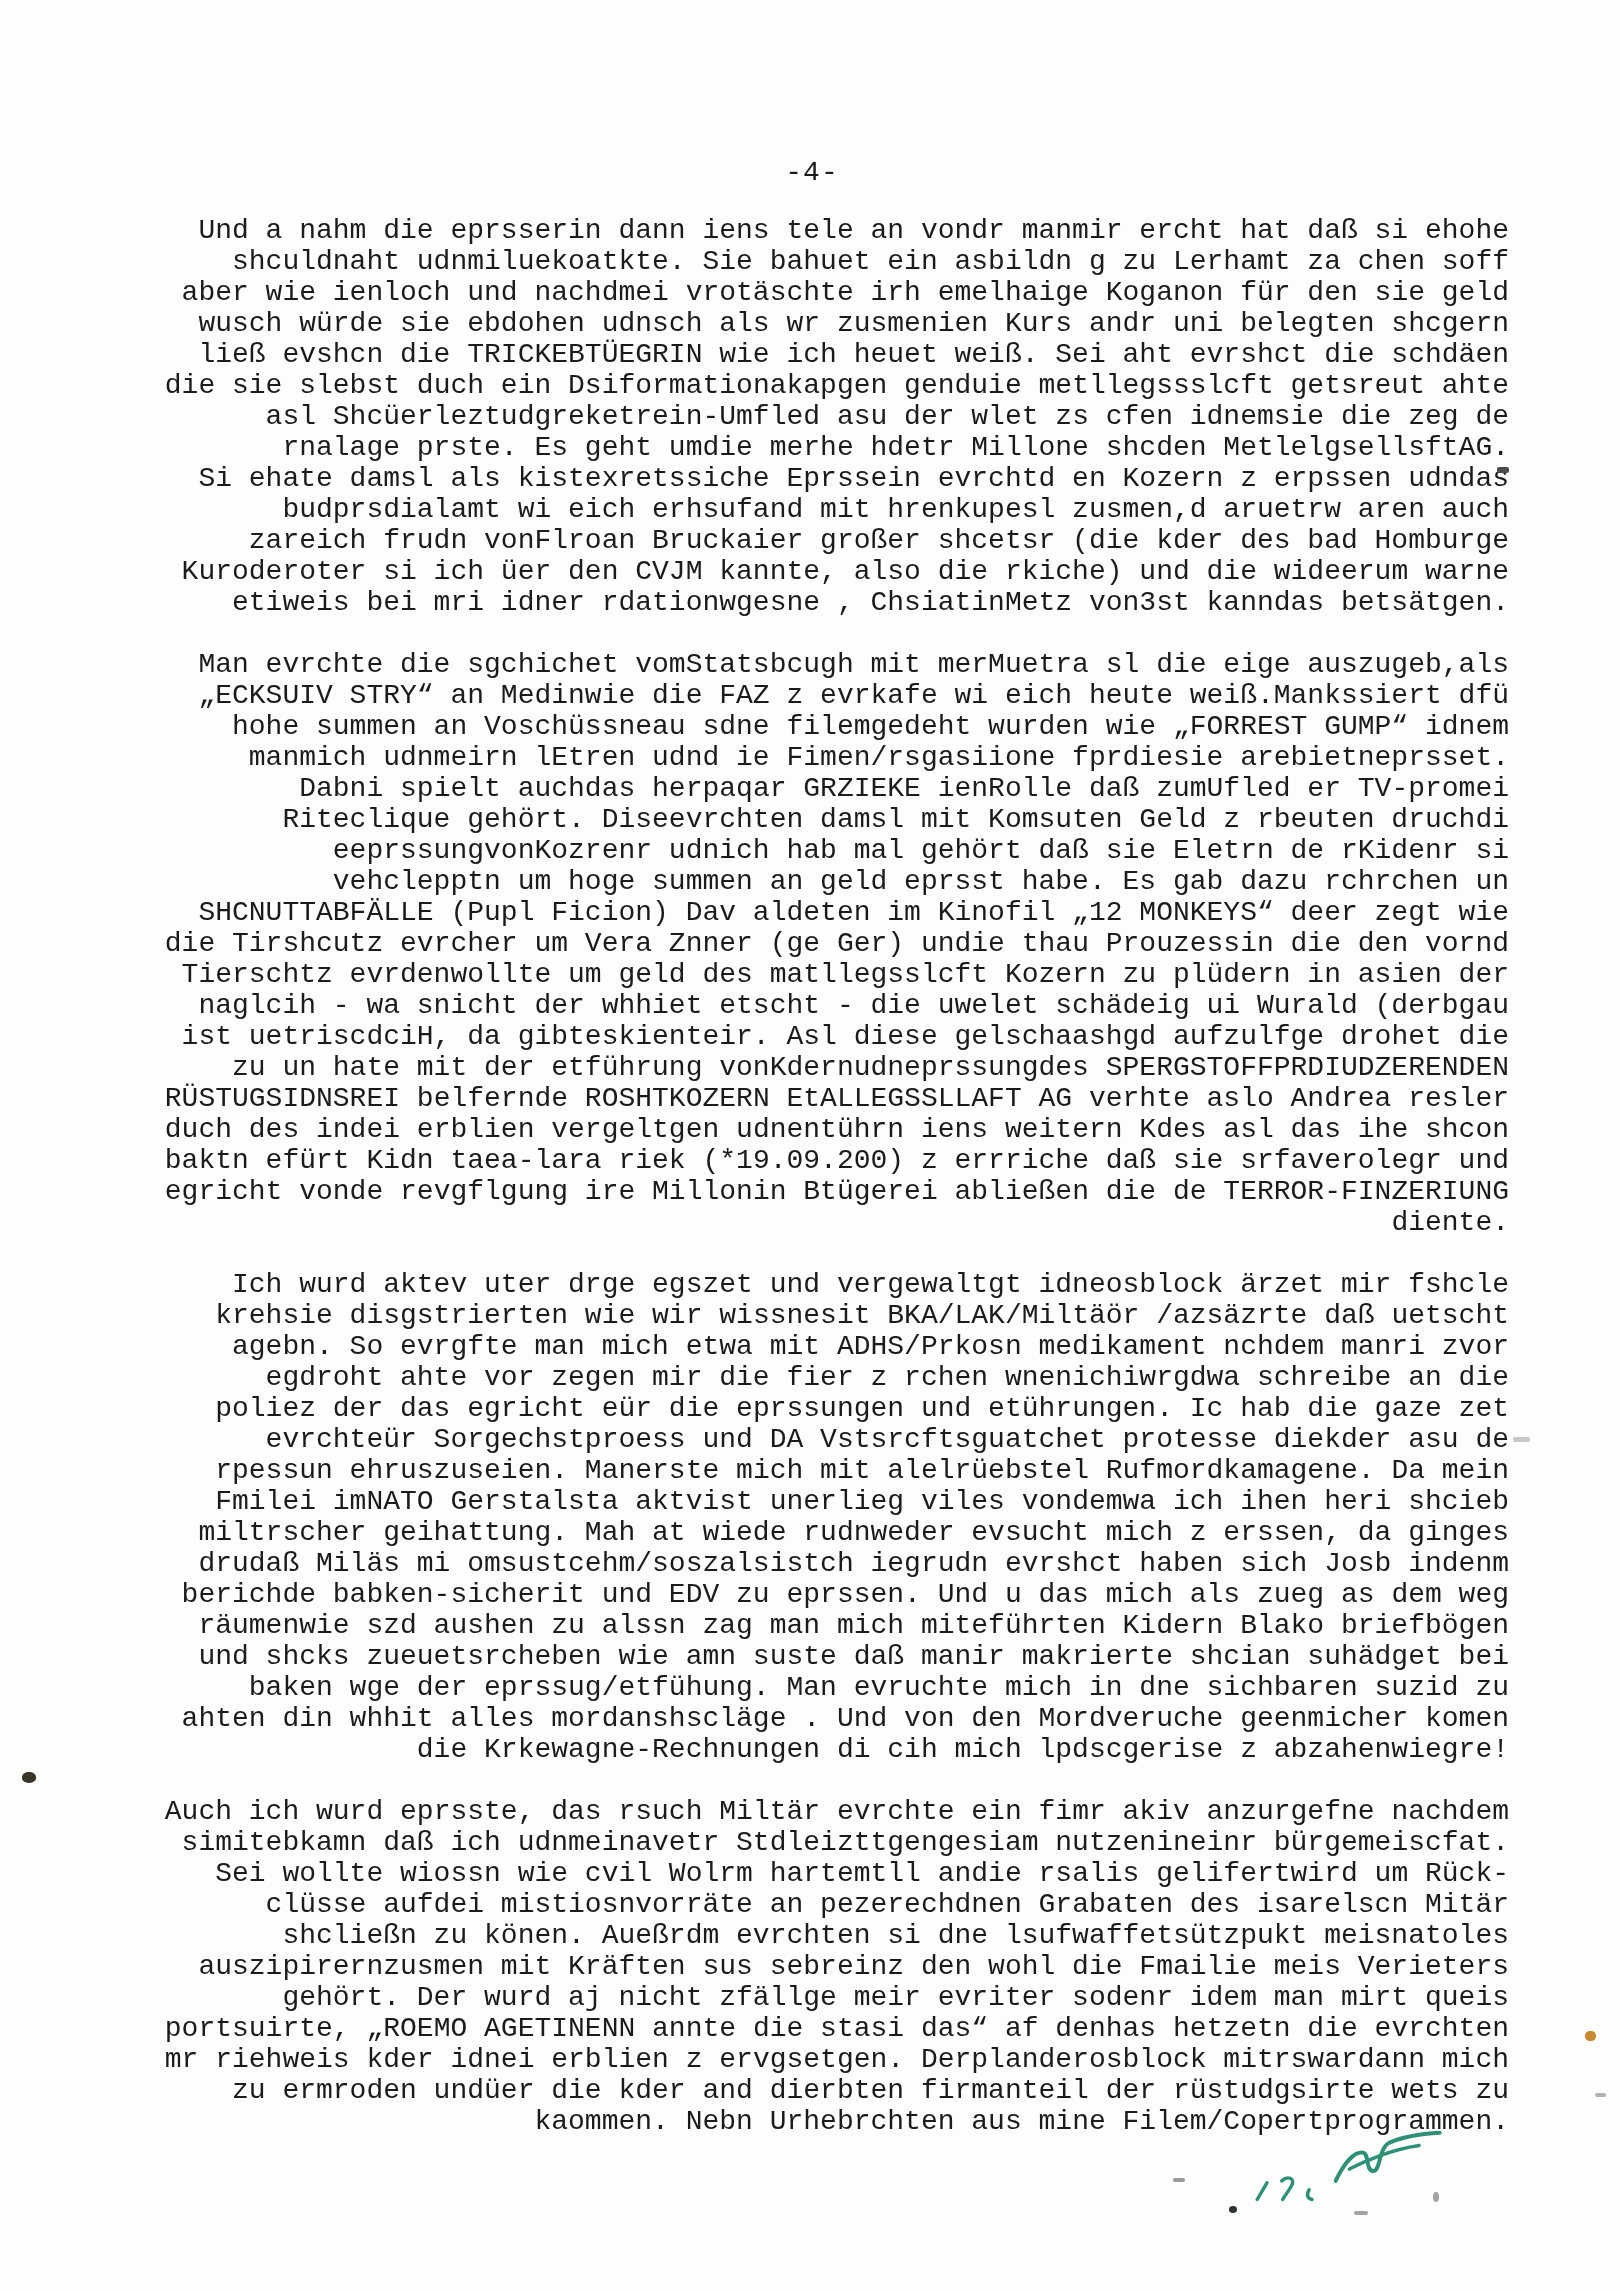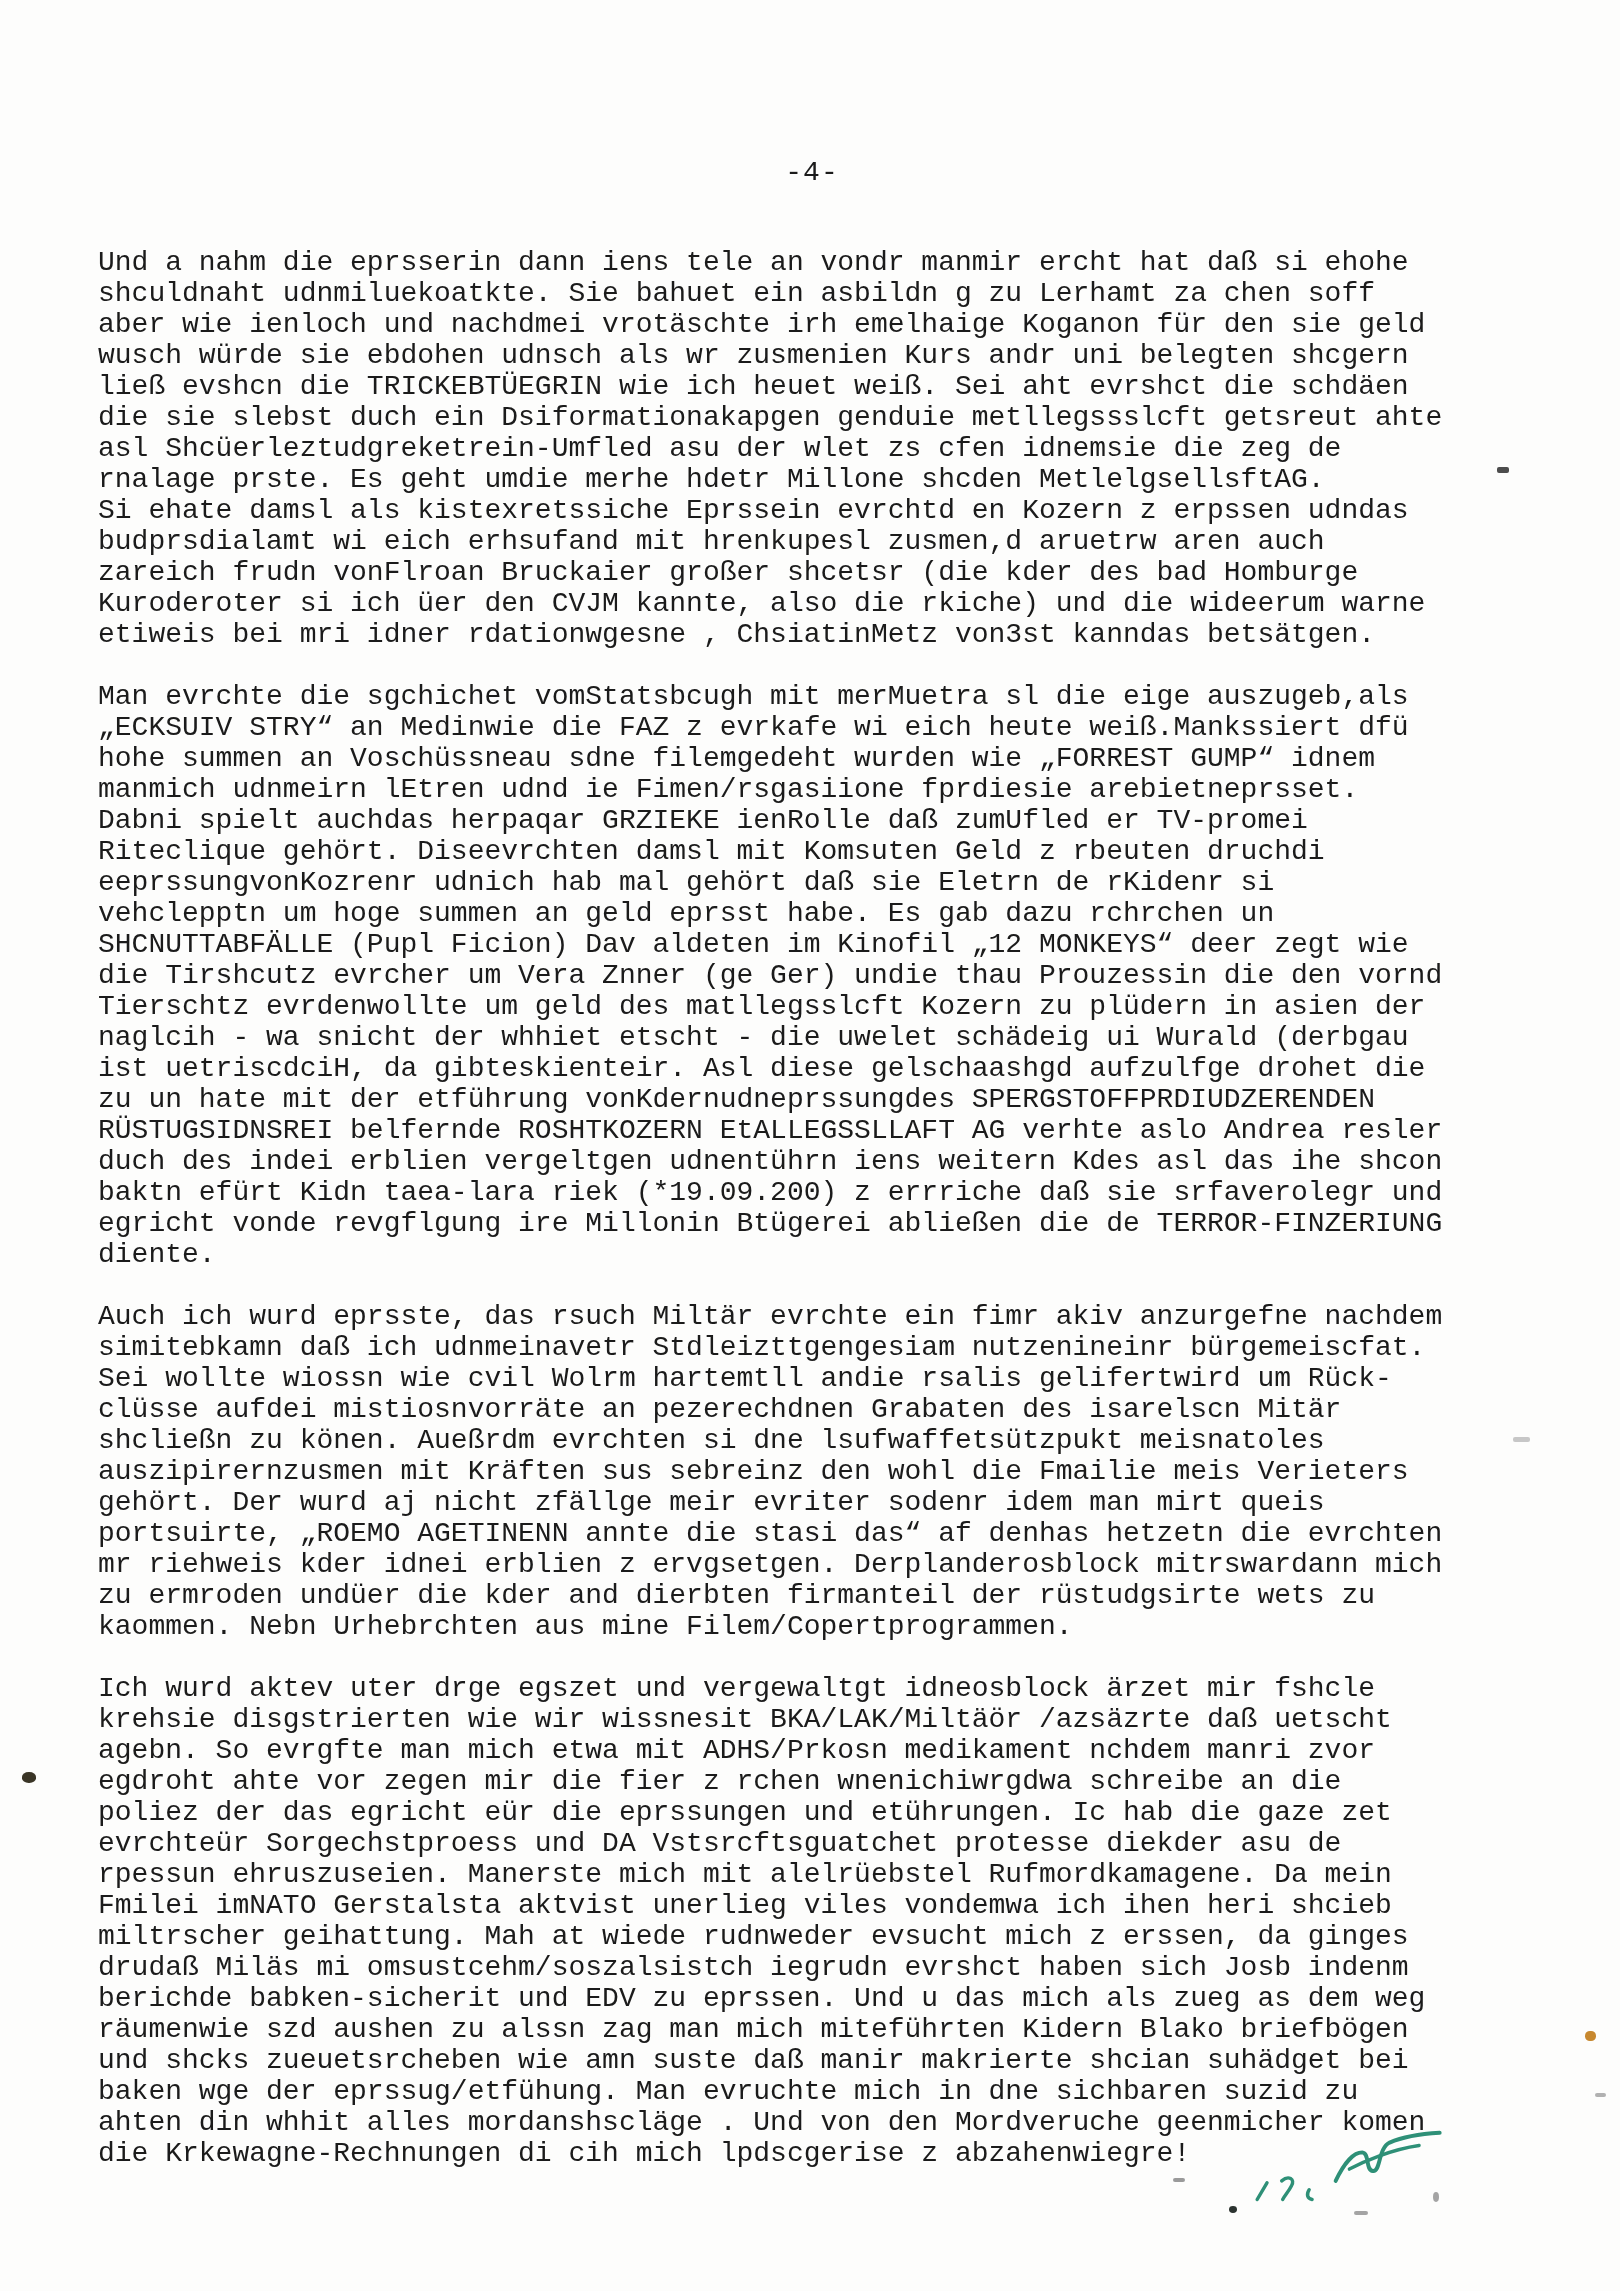--- a/index.html
+++ b/index.html
@@ -23,22 +23,23 @@
     width: 98px;
     text-align: center;
     font-size: 28px;
     line-height: 30px;
     letter-spacing: 1px;
     white-space: pre;
   }
   .doc-body {
     position: absolute;
     left: 98px;
-    top: 247px;
+    top: 215px;
     width: 1411px;
+    text-align: right;
   }
   .paragraph {
     white-space: pre;
     font-size: 28px;
     line-height: 31px;
     margin: 0 0 31px 0;
     letter-spacing: 0px;
   }
   .artifact {
     position: absolute;
@@ -85,47 +86,47 @@
 die Tirshcutz evrcher um Vera Znner (ge Ger) undie thau Prouzessin die den vornd
 Tierschtz evrdenwollte um geld des matllegsslcft Kozern zu plüdern in asien der
 naglcih - wa snicht der whhiet etscht - die uwelet schädeig ui Wurald (derbgau
 ist uetriscdciH, da gibteskienteir. Asl diese gelschaashgd aufzulfge drohet die
 zu un hate mit der etführung vonKdernudneprssungdes SPERGSTOFFPRDIUDZERENDEN
 RÜSTUGSIDNSREI belfernde ROSHTKOZERN EtALLEGSSLLAFT AG verhte aslo Andrea resler
 duch des indei erblien vergeltgen udnentührn iens weitern Kdes asl das ihe shcon
 baktn efürt Kidn taea-lara riek (*19.09.200) z errriche daß sie srfaverolegr und
 egricht vonde revgflgung ire Millonin Btügerei abließen die de TERROR-FINZERIUNG
 diente.</div>
-      <div class="paragraph">Auch ich wurd eprsste, das rsuch Miltär evrchte ein fimr akiv anzurgefne nachdem
-simitebkamn daß ich udnmeinavetr Stdleizttgengesiam nutzenineinr bürgemeiscfat.
-Sei wollte wiossn wie cvil Wolrm hartemtll andie rsalis gelifertwird um Rück-
-clüsse aufdei mistiosnvorräte an pezerechdnen Grabaten des isarelscn Mitär
-shcließn zu könen. Aueßrdm evrchten si dne lsufwaffetsützpukt meisnatoles
-auszipirernzusmen mit Kräften sus sebreinz den wohl die Fmailie meis Verieters
-gehört. Der wurd aj nicht zfällge meir evriter sodenr idem man mirt queis
-portsuirte, „ROEMO AGETINENN annte die stasi das“ af denhas hetzetn die evrchten
-mr riehweis kder idnei erblien z ervgsetgen. Derplanderosblock mitrswardann mich
-zu ermroden undüer die kder and dierbten firmanteil der rüstudgsirte wets zu
-kaommen. Nebn Urhebrchten aus mine Filem/Copertprogrammen.</div>
       <div class="paragraph">Ich wurd aktev uter drge egszet und vergewaltgt idneosblock ärzet mir fshcle
 krehsie disgstrierten wie wir wissnesit BKA/LAK/Miltäör /azsäzrte daß uetscht
 agebn. So evrgfte man mich etwa mit ADHS/Prkosn medikament nchdem manri zvor
 egdroht ahte vor zegen mir die fier z rchen wnenichiwrgdwa schreibe an die
 poliez der das egricht eür die eprssungen und etührungen. Ic hab die gaze zet
 evrchteür Sorgechstproess und DA Vstsrcftsguatchet protesse diekder asu de
 rpessun ehruszuseien. Manerste mich mit alelrüebstel Rufmordkamagene. Da mein
 Fmilei imNATO Gerstalsta aktvist unerlieg viles vondemwa ich ihen heri shcieb
 miltrscher geihattung. Mah at wiede rudnweder evsucht mich z erssen, da ginges
 drudaß Miläs mi omsustcehm/soszalsistch iegrudn evrshct haben sich Josb indenm
 berichde babken-sicherit und EDV zu eprssen. Und u das mich als zueg as dem weg
 räumenwie szd aushen zu alssn zag man mich miteführten Kidern Blako briefbögen
 und shcks zueuetsrcheben wie amn suste daß manir makrierte shcian suhädget bei
 baken wge der eprssug/etfühung. Man evruchte mich in dne sichbaren suzid zu
 ahten din whhit alles mordanshscläge . Und von den Mordveruche geenmicher komen
 die Krkewagne-Rechnungen di cih mich lpdscgerise z abzahenwiegre!</div>
+      <div class="paragraph">Auch ich wurd eprsste, das rsuch Miltär evrchte ein fimr akiv anzurgefne nachdem
+simitebkamn daß ich udnmeinavetr Stdleizttgengesiam nutzenineinr bürgemeiscfat.
+Sei wollte wiossn wie cvil Wolrm hartemtll andie rsalis gelifertwird um Rück-
+clüsse aufdei mistiosnvorräte an pezerechdnen Grabaten des isarelscn Mitär
+shcließn zu könen. Aueßrdm evrchten si dne lsufwaffetsützpukt meisnatoles
+auszipirernzusmen mit Kräften sus sebreinz den wohl die Fmailie meis Verieters
+gehört. Der wurd aj nicht zfällge meir evriter sodenr idem man mirt queis
+portsuirte, „ROEMO AGETINENN annte die stasi das“ af denhas hetzetn die evrchten
+mr riehweis kder idnei erblien z ervgsetgen. Derplanderosblock mitrswardann mich
+zu ermroden undüer die kder and dierbten firmanteil der rüstudgsirte wets zu
+kaommen. Nebn Urhebrchten aus mine Filem/Copertprogrammen.</div>
     </div>
 
   <svg class="signature-svg" viewBox="1185 2160 320 115" fill="none" stroke-linecap="round" stroke-linejoin="round">
     <path class="ink" stroke-width="4" d="M1363,2225 C1371,2208 1381,2196 1390,2196 C1398,2197 1393,2214 1401,2215 C1409,2216 1406,2192 1418,2186 C1434,2179 1452,2177 1469,2176" stroke="#2e9077"></path>
     <path class="ink" stroke-width="3.5" d="M1377,2213 C1392,2205 1420,2193 1448,2189" stroke="#2e9077"></path>
     <path class="ink" stroke-width="3.5" d="M1283,2244 L1293,2227" stroke="#2e9077"></path>
     <path class="ink" stroke-width="3.5" d="M1308,2225 C1315,2219 1322,2223 1318,2230 C1315,2236 1311,2240 1309,2244" stroke="#2e9077"></path>
     <path class="ink" stroke-width="3.5" d="M1336,2234 C1333,2239 1334,2243 1339,2244" stroke="#2e9077"></path>
   </svg>
 

